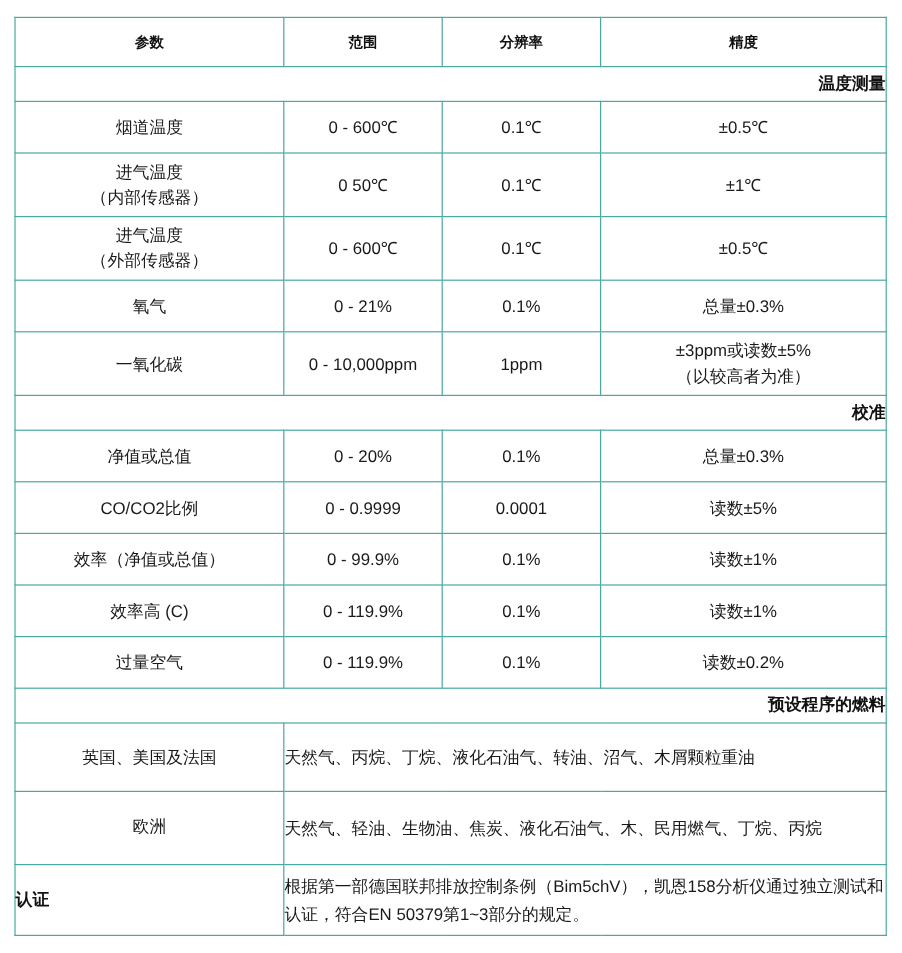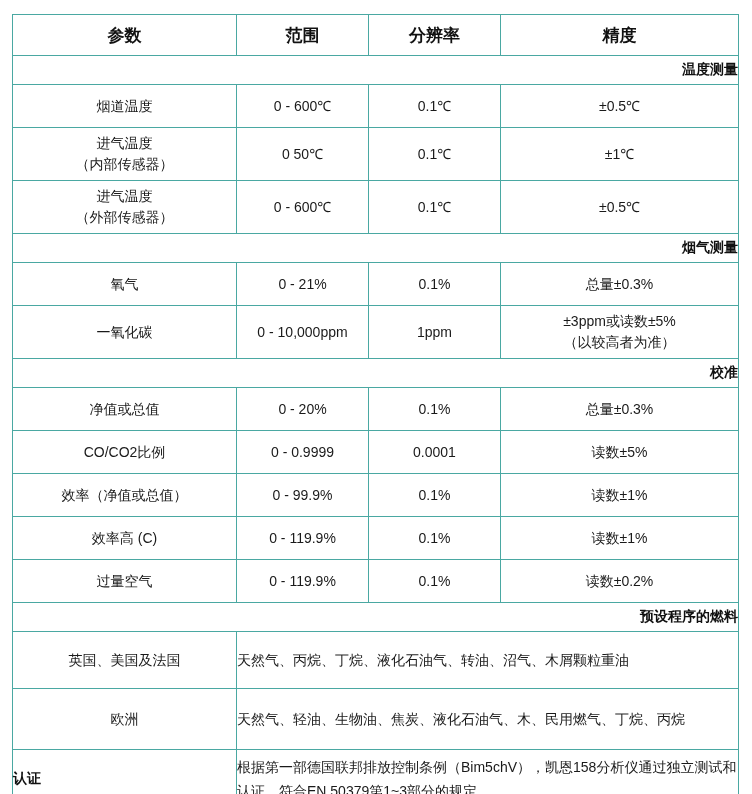--- a/index.html
+++ b/index.html
@@ -30,21 +30,21 @@
     padding: 0;
     vertical-align: middle;
   }
   .col-a { width: 224px; }
   .col-b { width: 132px; }
   .col-c { width: 132px; }
   .col-d { width: 238px; }
 
   thead th {
     height: 40px;
-    font-size: 17px;
+    font-size: 12px;
     font-weight: bold;
     text-align: center;
     color: #111;
     background: #ffffff;
   }
   .group-row td {
     height: 28px;
     font-size: 14px;
     font-weight: bold;
     padding-left: 14px;
@@ -135,23 +135,20 @@
       <tr class="row-h2">
         <td class="cell param two-line">
           <div>进气温度</div>
           <div>（外部传感器）</div>
         </td>
         <td class="cell">0 - 600℃</td>
         <td class="cell">0.1℃</td>
         <td class="cell">±0.5℃</td>
       </tr>
 
-      <tr class="group-row">
-        <td colspan="4">烟气测量</td>
-      </tr>
       <tr class="row-h">
         <td class="cell param">氧气</td>
         <td class="cell">0 - 21%</td>
         <td class="cell">0.1%</td>
         <td class="cell">总量±0.3%</td>
       </tr>
       <tr class="row-h2">
         <td class="cell param">一氧化碳</td>
         <td class="cell">0 - 10,000ppm</td>
         <td class="cell">1ppm</td>
@@ -196,21 +193,21 @@
       </tr>
 
       <tr class="group-row">
         <td colspan="4">预设程序的燃料</td>
       </tr>
       <tr>
         <td class="cell param" style="height:56px;">英国、美国及法国</td>
         <td class="fuel-cell" colspan="3">天然气、丙烷、丁烷、液化石油气、转油、沼气、木屑颗粒重油</td>
       </tr>
       <tr>
-        <td class="cell param" style="height:60px;">欧洲</td>
+        <td class="cell param" style="height:60px;font-family:Liberation Serif, serif;">欧洲</td>
         <td class="fuel-cell" colspan="3">天然气、轻油、生物油、焦炭、液化石油气、木、民用燃气、丁烷、丙烷</td>
       </tr>
 
       <tr>
         <td class="label-left" style="height:58px;">认证</td>
         <td class="cert-cell" colspan="3">根据第一部德国联邦排放控制条例（Bim5chV），凯恩158分析仪通过独立测试和认证，符合EN 50379第1~3部分的规定。</td>
       </tr>
 
     </tbody>
   </table>

